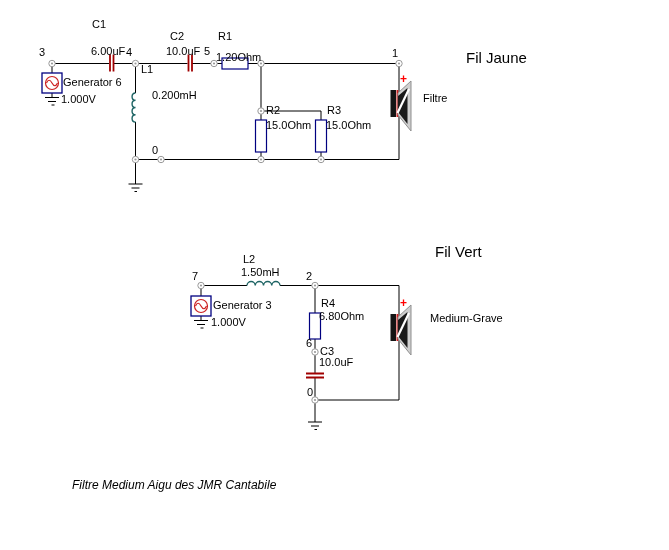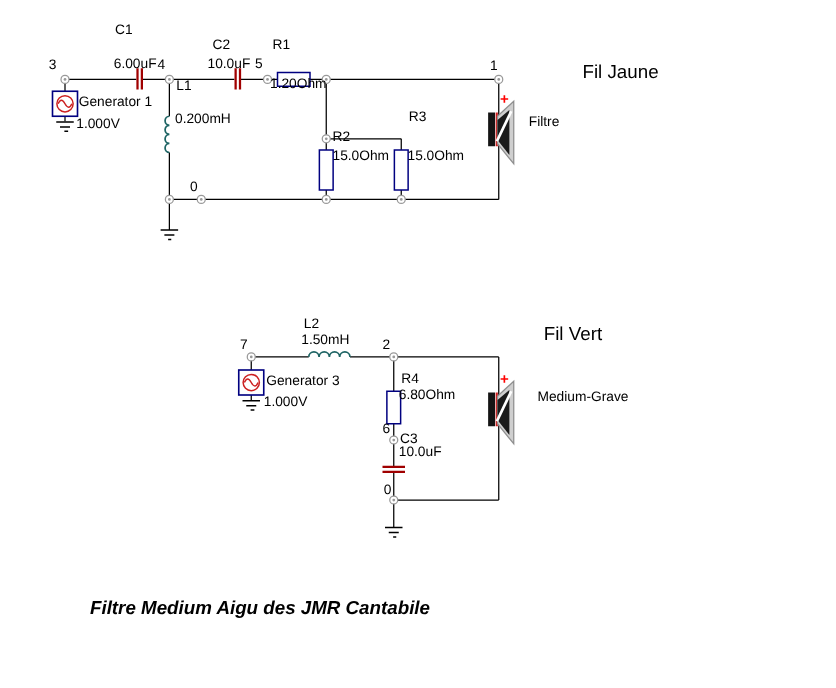--- a/index.html
+++ b/index.html
@@ -1,21 +1,21 @@
 <!DOCTYPE html>
 <html style="--wire: #000000; --component_outline: #000080; --capacitor: #a00000; --inductor: #1e6464; --generator: #cc2020; --node: #999999; --plus: #ff0000; --speaker_dark: #141414; --speaker_red: #cc2020; --text: #000000;"><head>
 <meta charset="utf-8">
 <style>
   html,body{margin:0;padding:0;background:#fff;}
   .canvas{position:relative;width:669px;height:550px;background:#ffffff;
           font-family:"Liberation Sans",sans-serif;overflow:hidden;}
   .canvas svg{position:absolute;left:0;top:0;}
   .lbl{position:absolute;font-size:11px;color:#000;white-space:nowrap;line-height:1.1;}
   .big{font-size:15px;text-align:center;}
-  .title{font-size:15px;font-weight:bold;font-style:italic;}
+  .title{font-size:12px;font-weight:normal;font-style:italic;}
   .plus{color:var(--plus);font-weight:bold;font-size:12px;}
   .wire{stroke:var(--wire);stroke-width:1;fill:none}
   .res{stroke:var(--component_outline);fill:#fff;stroke-width:1.2}
   .cap{stroke:var(--capacitor);stroke-width:1.8;fill:none}
   .ind{stroke:var(--inductor);stroke-width:1.4;fill:none}
   .genbox{stroke:var(--component_outline);fill:#fff;stroke-width:1.3}
   .gensym{stroke:var(--generator);fill:none;stroke-width:1.2}
   .gnd{stroke:var(--wire);stroke-width:1.2;fill:none}
   .node{stroke:var(--node);fill:#fff;stroke-width:1}
   .nodedot{fill:var(--node)}
@@ -198,40 +198,40 @@
   </svg>
 
   <span class="lbl" style="left:39px;top:46px">3</span>
   <span class="lbl" style="left:92px;top:18px">C1</span>
   <span class="lbl" style="left:91px;top:45px">6.00uF</span>
   <span class="lbl" style="left:126px;top:46px">4</span>
   <span class="lbl" style="left:170px;top:30px">C2</span>
   <span class="lbl" style="left:166px;top:45px">10.0uF</span>
   <span class="lbl" style="left:204px;top:45px">5</span>
   <span class="lbl" style="left:218px;top:30px">R1</span>
-  <span class="lbl" style="left:216px;top:61px">1.20Ohm</span>
+  <span class="lbl" style="left:216px;top:51px">1.20Ohm</span>
   <span class="lbl" style="left:392px;top:47px">1</span>
   <span class="lbl big" style="left:466px;top:50px">Fil Jaune</span>
-  <span class="lbl" style="left:63px;top:76px">Generator 1</span>
+  <span class="lbl" style="left:63px;top:76px">Generator 6</span>
   <span class="lbl" style="left:61px;top:93px">1.000V</span>
   <span class="lbl" style="left:141px;top:63px">L1</span>
-  <span class="lbl" style="left:140px;top:89px">0.200mH</span>
+  <span class="lbl" style="left:152px;top:89px">0.200mH</span>
   <span class="lbl plus" style="left:400px;top:73px">+</span>
   <span class="lbl" style="left:423px;top:92px">Filtre</span>
   <span class="lbl" style="left:266px;top:104px">R2</span>
   <span class="lbl" style="left:266px;top:119px">15.0Ohm</span>
-  <span class="lbl" style="left:327px;top:88px">R3</span>
+  <span class="lbl" style="left:327px;top:104px">R3</span>
   <span class="lbl" style="left:326px;top:119px">15.0Ohm</span>
   <span class="lbl" style="left:152px;top:144px">0</span>
 
   <span class="lbl" style="left:243px;top:253px">L2</span>
   <span class="lbl" style="left:241px;top:266px">1.50mH</span>
   <span class="lbl" style="left:192px;top:270px">7</span>
   <span class="lbl" style="left:306px;top:270px">2</span>
-  <span class="lbl big" style="left:435px;top:260px">Fil Vert</span>
+  <span class="lbl big" style="left:435px;top:244px">Fil Vert</span>
   <span class="lbl" style="left:213px;top:299px">Generator 3</span>
   <span class="lbl" style="left:211px;top:316px">1.000V</span>
   <span class="lbl" style="left:321px;top:297px">R4</span>
   <span class="lbl" style="left:319px;top:310px">6.80Ohm</span>
   <span class="lbl plus" style="left:400px;top:297px">+</span>
   <span class="lbl" style="left:430px;top:312px">Medium-Grave</span>
   <span class="lbl" style="left:306px;top:337px">6</span>
   <span class="lbl" style="left:320px;top:345px">C3</span>
   <span class="lbl" style="left:319px;top:356px">10.0uF</span>
   <span class="lbl" style="left:307px;top:386px">0</span>

